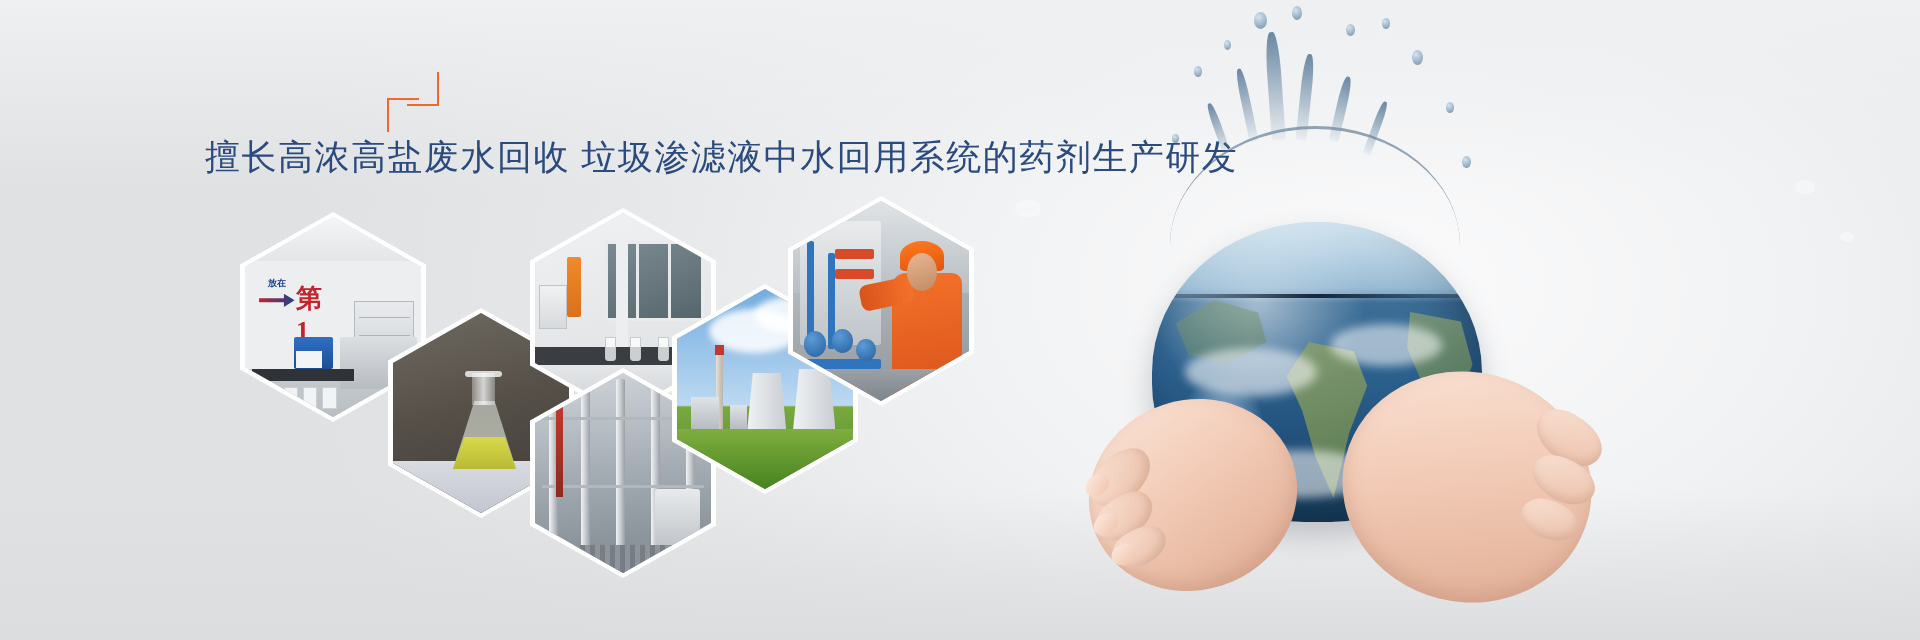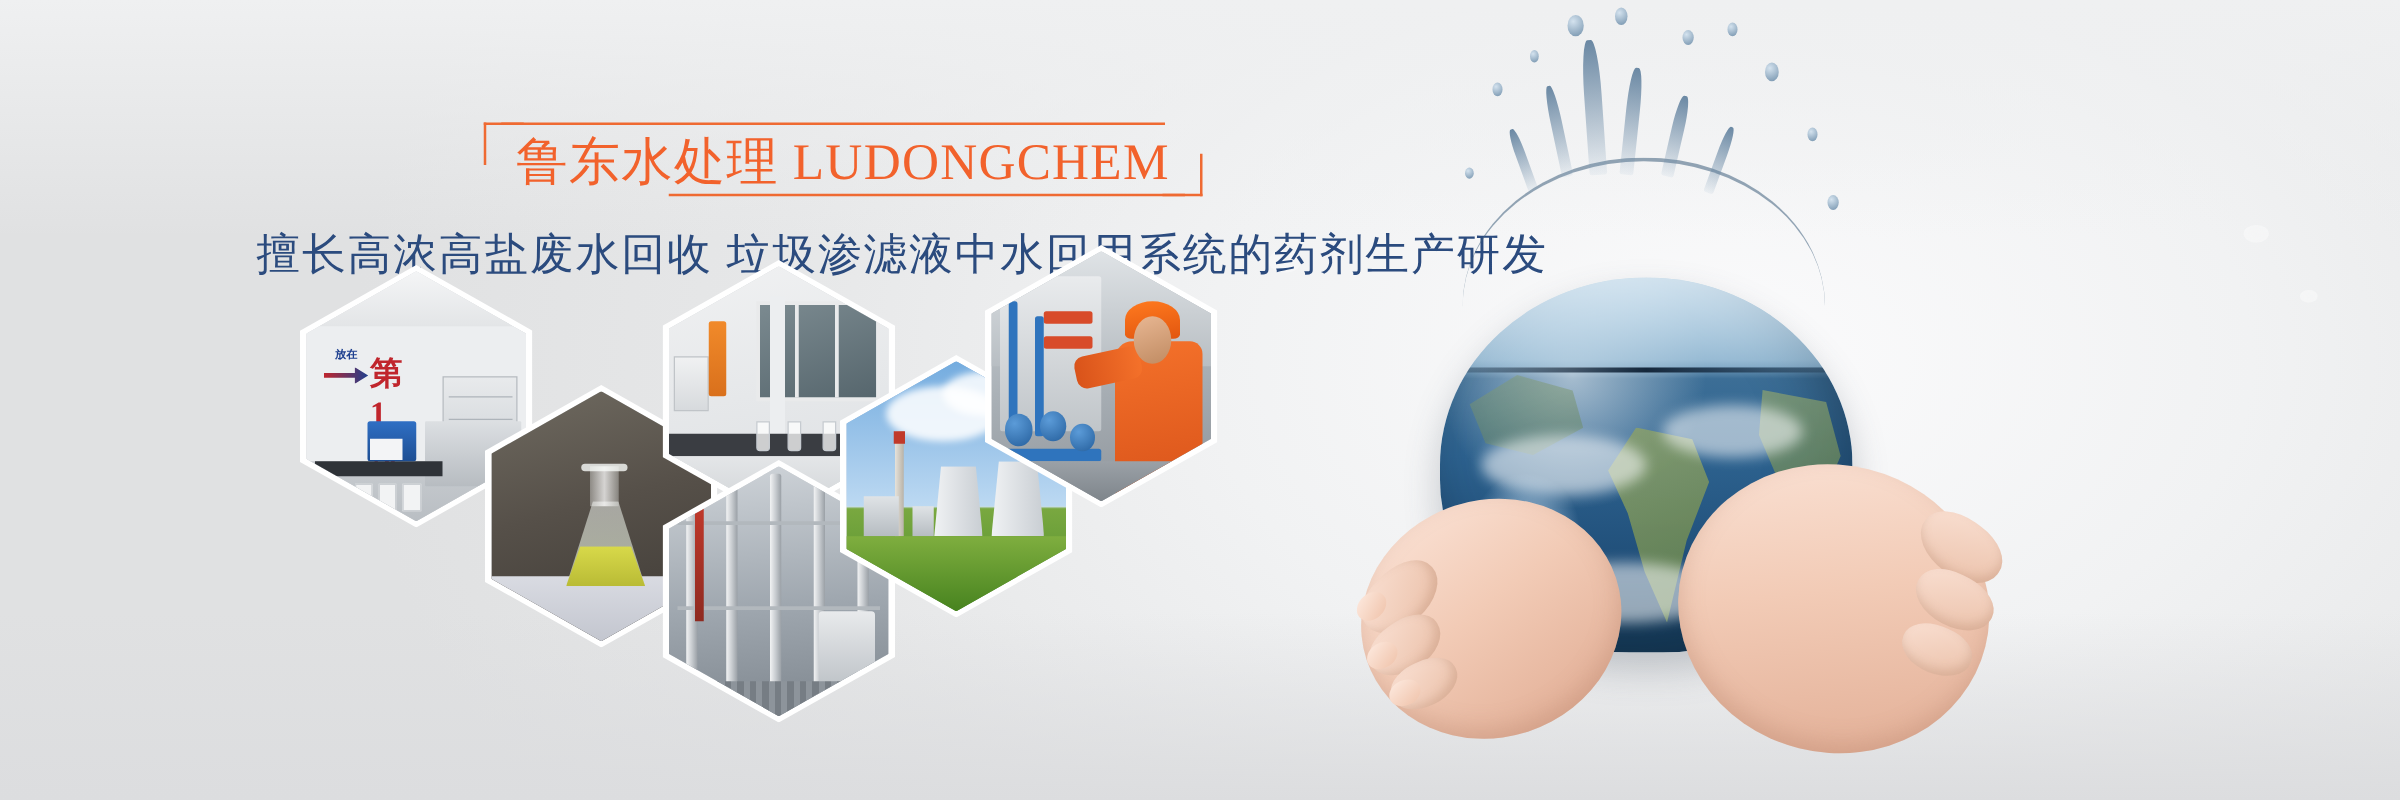--- a/index.html
+++ b/index.html
@@ -208,21 +208,20 @@
   <div class="bokeh" style="left:1015px;top:200px;width:26px;height:18px;"></div>
   <div class="bokeh" style="left:1795px;top:180px;width:20px;height:14px;"></div>
   <div class="bokeh" style="left:1840px;top:232px;width:14px;height:10px;"></div>
 
   <div class="headline">
     <div class="title-wrap">
       <span class="br left"></span>
       <span class="br right"></span>
       <span class="title-top-rule"></span>
       <span class="title-bot-rule"></span>
-      <div class="title-text">鲁东水处理 LUDONGCHEM</div>
     </div>
     <div class="subtitle">擅长高浓高盐废水回收 垃圾渗滤液中水回用系统的药剂生产研发</div>
   </div>
 
   <div class="hex-cluster">
 
     <div class="hex hex-white" style="left:0px;top:0px;width:186px;height:210px;">
       <div class="inner">
         <div class="ph-lab">
           <div class="ceil"></div>

